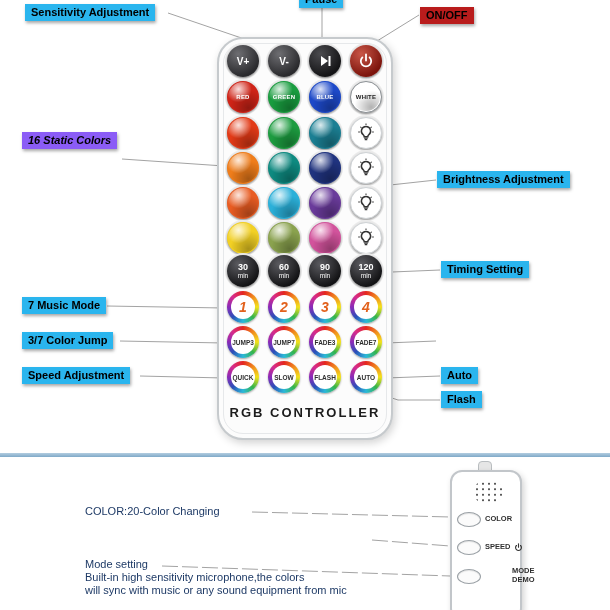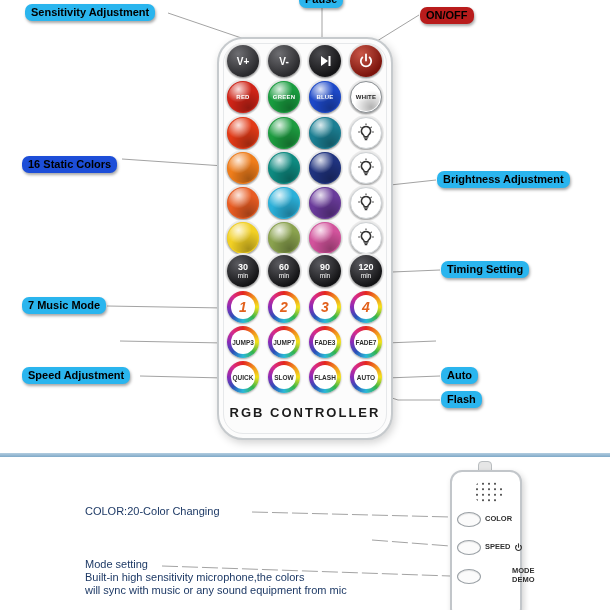--- a/index.html
+++ b/index.html
@@ -64,21 +64,21 @@
   .ring::before { content:""; position:absolute; inset:4px; border-radius:50%; background:#fff; }
   .ring span { position:relative; z-index:1; }
   .music-btn span { font-size:14px; font-weight:bold; font-style:italic; color:#e2611c; }
   .word-btn span { font-size:6.5px; font-weight:bold; color:#2e2e2e; }
 
   .remote-title { position:absolute; left:0; top:366px; width:100%; text-align:center;
     font-size:13px; font-weight:bold; letter-spacing:2px; color:#1c1c1c; }
 
   
   .callout { position:absolute; color:#000; font-size:11px; font-weight:bold;
-    padding:2px 6px 3px; border-radius:7px; white-space:nowrap;
+    padding:2px 6px 3px; border-radius:0; white-space:nowrap;
     box-shadow:1px 2px 3px rgba(0,0,0,.35); }
 
   
   .divider { position:absolute; left:0; top:453px; width:610px; height:4px;
     background:linear-gradient(#b3cde0,#7fa9c8); }
 
   
   .notes { position:absolute; left:0; top:0; width:610px; height:610px; pointer-events:none; }
   .note { position:absolute; font-size:11px; }
 
@@ -272,24 +272,25 @@
         <span>AUTO</span>
       </button>
     </div>
 
     <div class="remote-title">RGB CONTROLLER</div>
   </div>
 
   <div class="callout" style="left: 25px; top: 4px; background-color: rgb(42, 181, 238);">Sensitivity Adjustment</div>
   <div class="callout" style="left: 299px; top: -9px; background-color: rgb(42, 181, 238);">Pause</div>
   <div class="callout" style="left: 420px; top: 7px; background-color: #b91c1c;">ON/OFF</div>
-  <div class="callout" style="left: 22px; top: 156px; background-color: #1d4ed8;">16 Static Colors</div>
+  <div class="callout" style="left: 22px; top: 132px; background-color: #8b5cf6; font-style: italic;">16 Static Colors</div>
   <div class="callout" style="left: 437px; top: 171px; background-color: rgb(42, 181, 238);">Brightness Adjustment</div>
   <div class="callout" style="left: 441px; top: 261px; background-color: rgb(42, 181, 238);">Timing Setting</div>
   <div class="callout" style="left: 22px; top: 297px; background-color: rgb(42, 181, 238);">7 Music Mode</div>
+  <div class="callout" style="left: 22px; top: 332px; background-color: rgb(42, 181, 238);">3/7 Color Jump</div>
   <div class="callout" style="left: 22px; top: 367px; background-color: rgb(42, 181, 238);">Speed Adjustment</div>
   <div class="callout" style="left: 441px; top: 367px; background-color: rgb(42, 181, 238);">Auto</div>
   <div class="callout" style="left: 441px; top: 391px; background-color: rgb(42, 181, 238);">Flash</div>
 
   <div class="divider"></div>
 
   <div class="notes" style="color: rgb(30, 58, 102);">
     <div class="note" style="left:85px; top:505px;">COLOR:20-Color Changing</div>
     <div class="note" style="left:85px; top:558px;">Mode setting</div>
     <div class="note" style="left:85px; top:571px;">Built-in high sensitivity microphone,the colors</div>

